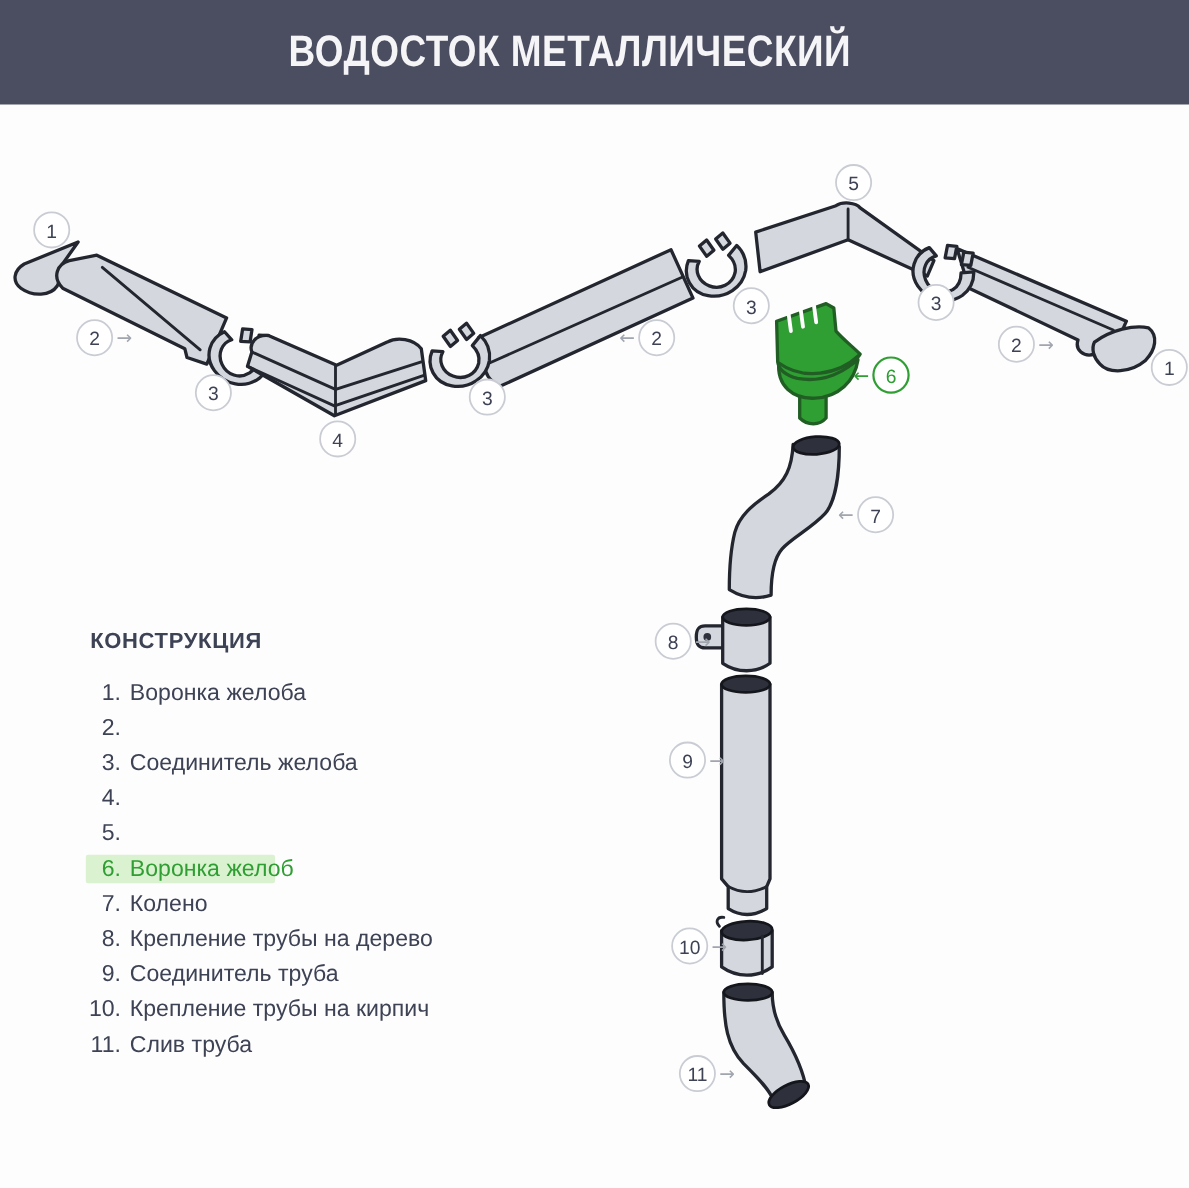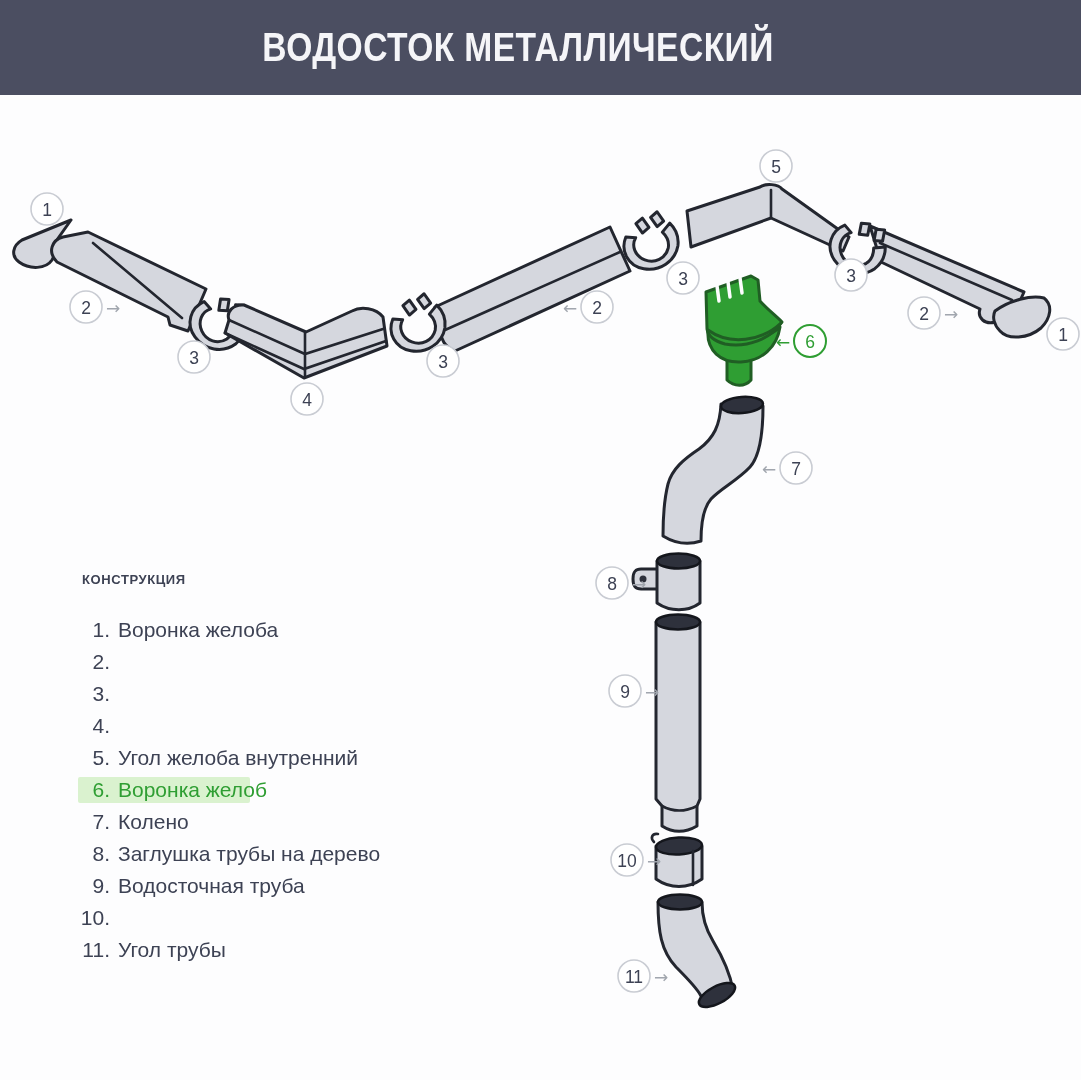--- a/index.html
+++ b/index.html
@@ -28,21 +28,21 @@
   .co-circle{fill:#fff;stroke:var(--callout-border);stroke-width:1.6;}
   .co-circle.acc{stroke:var(--green);stroke-width:2;}
   .co-num{fill:var(--ink);font-size:17.5px;text-anchor:middle;dominant-baseline:central;
     font-family:"Liberation Sans","DejaVu Sans",sans-serif;}
   .co-num.acc{fill:var(--green);}
   .co-arrow{fill:var(--arrow);font-size:17px;text-anchor:middle;dominant-baseline:central;
     font-family:"DejaVu Sans",sans-serif;}
   .co-arrow.acc{fill:var(--green);}
 
   .legend{position:absolute;z-index:2;}
-  .legend-title{position:absolute;left:82px;top:572px;font-size:13px;font-weight:bold;letter-spacing:.6px;}
+  .legend-title{position:absolute;left:82px;top:572px;font-size:20px;font-weight:bold;letter-spacing:.6px;}
   .legend-list{position:absolute;left:62px;top:614px;}
   .lrow{display:flex;height:32px;align-items:center;font-size:21px;position:relative;}
   .lnum{width:48px;text-align:right;flex:none;}
   .llabel{margin-left:8px;white-space:nowrap;}
   .lrow.hl{color:var(--green);}
   .lrow.hl::before{content:'';position:absolute;left:16px;width:172px;top:3px;bottom:3px;
     background:var(--hl);border-radius:2px;z-index:-1;}
 </style>
 </head>
 <body>
@@ -222,47 +222,48 @@
     <div class="legend-list">
         <div class="lrow">
           <span class="lnum">1.</span>
           <span class="llabel">Воронка желоба</span>
         </div>
         <div class="lrow">
           <span class="lnum">2.</span>
         </div>
         <div class="lrow">
           <span class="lnum">3.</span>
+          <span class="llabel">Соединитель желоба</span>
         </div>
         <div class="lrow">
           <span class="lnum">4.</span>
         </div>
         <div class="lrow">
           <span class="lnum">5.</span>
-          <span class="llabel">Угол желоба внутренний</span>
         </div>
         <div class="lrow hl">
           <span class="lnum">6.</span>
           <span class="llabel">Воронка желоб</span>
         </div>
         <div class="lrow">
           <span class="lnum">7.</span>
           <span class="llabel">Колено</span>
         </div>
         <div class="lrow">
           <span class="lnum">8.</span>
-          <span class="llabel">Заглушка трубы на дерево</span>
+          <span class="llabel">Крепление трубы на дерево</span>
         </div>
         <div class="lrow">
           <span class="lnum">9.</span>
-          <span class="llabel">Водосточная труба</span>
+          <span class="llabel">Соединитель труба</span>
         </div>
         <div class="lrow">
           <span class="lnum">10.</span>
+          <span class="llabel">Крепление трубы на кирпич</span>
         </div>
         <div class="lrow">
           <span class="lnum">11.</span>
-          <span class="llabel">Угол трубы</span>
+          <span class="llabel">Слив труба</span>
         </div>
       </div>
   </div>
 
 </div>
 
 </body></html>

